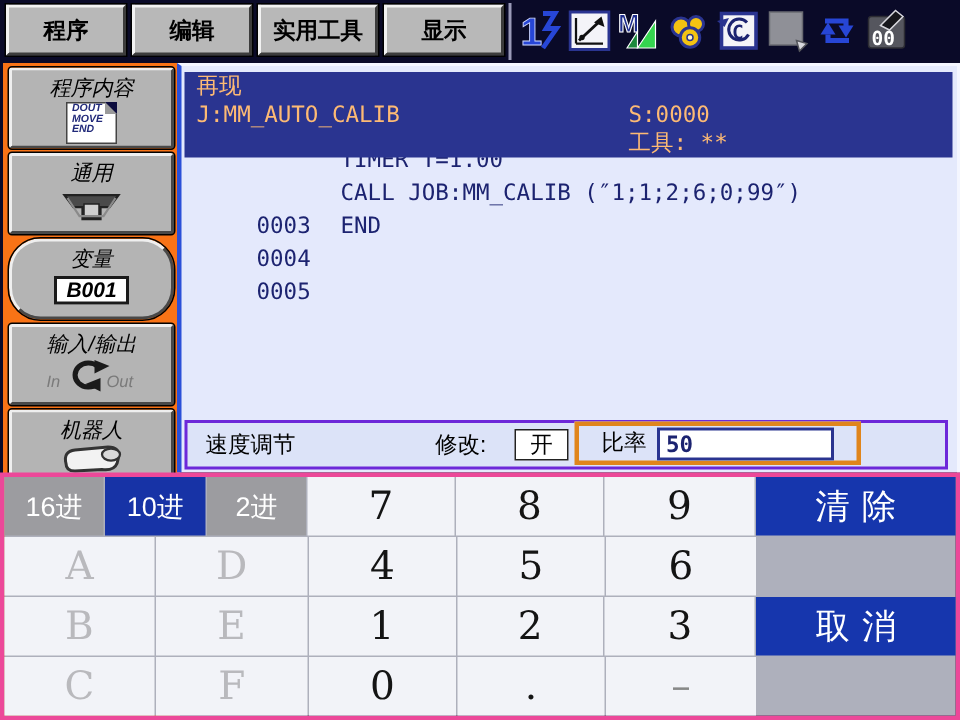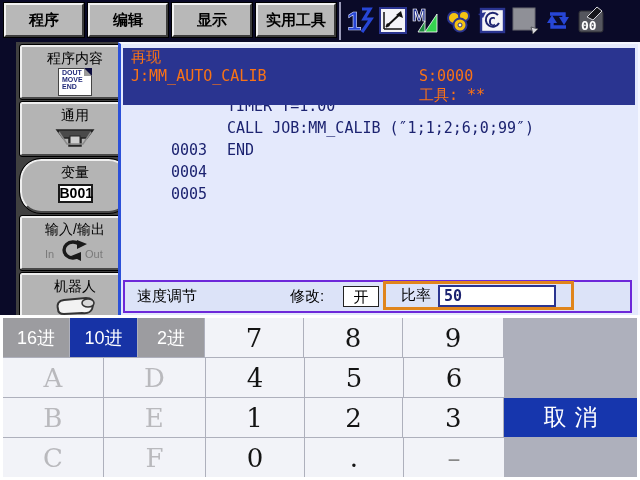--- a/index.html
+++ b/index.html
@@ -11,34 +11,34 @@
   .menubar { position:absolute; left:0; top:0; width:640px; height:42px; background:#0a0a28; display:flex; align-items:flex-start; }
   .menu-btn { width:80px; height:34px; margin-top:3px; margin-left:4px; background:#b8b8b8;
     border-top:2px solid #f2f2f2; border-left:2px solid #f2f2f2; border-right:2px solid #3c3c3c; border-bottom:2px solid #3c3c3c;
     outline:1px solid #000; display:flex; align-items:center; justify-content:center;
     font-size:15px; font-weight:bold; color:#000; }
   .menu-sep { position:absolute; left:339px; top:2px; width:2px; height:38px; background:#9a9ab8; }
   .statusicons { position:absolute; left:346px; top:5px; display:flex; gap:5px; }
   .sicon { width:28px; height:30px; display:block; }
 
   
-  .sidebar { position:absolute; left:16px; top:42px; width:118px; height:438px; background:#404040; }
+  .sidebar { position:absolute; left:2px; top:42px; width:118px; height:438px; background:#f97316;font-style:italic; }
   .side-btn { position:absolute; left:4px; width:110px; height:54px; background:#b4b4b4;
     border-top:2px solid #efefef; border-left:2px solid #efefef; border-right:2px solid #484848; border-bottom:2px solid #484848;
     outline:1px solid #000; border-radius:2px; text-align:center; }
   .side-label { font-size:14px; color:#000; padding-top:3px; line-height:17px; }
   .doc-icon { position:relative; width:34px; height:28px; background:#fff; border:1px solid #444; margin:1px auto 0; text-align:left; }
   .doc-icon .fold { position:absolute; right:-1px; top:-1px; width:0; height:0; border-left:8px solid #9a9a9a; border-top:8px solid #0c0c3e; }
   .doc-line { font-size:7px; font-weight:bold; color:#222a7a; line-height:7px; padding-left:3px; letter-spacing:0; }
-  .var-box { width:35px; height:19px; margin:3px auto 0; background:#fff; border:2px solid #1a1a1a; font-size:14px; font-weight:bold; color:#000; line-height:15px; }
+  .var-box { width:50px; height:19px; margin:3px auto 0; background:#fff; border:2px solid #1a1a1a; font-size:14px; font-weight:bold; color:#000; line-height:15px; }
 
   
   .main { position:absolute; left:118px; top:42px; width:522px; height:273px; background:#e4e9fc;
     border-left:3px solid #2b50d8; border-top:2px solid #f4f6ff; border-right:2px solid #f4f6ff; }
-  .job-header { position:absolute; left:2px; top:4px; right:3px; height:57px; background:#2a3490; color:#f97316; z-index:3;
+  .job-header { position:absolute; left:2px; top:4px; right:3px; height:57px; background:#2a3490; color:#fdba74; z-index:3;
     font-family:"DejaVu Sans Mono", monospace; font-size:15px; }
   .jh-row { position:relative; height:19px; line-height:19px; padding-left:8px; white-space:pre; }
   .jh-right { position:absolute; left:296px; top:0; }
   .code-line { position:absolute; left:2px; right:3px; height:17px; line-height:17px; z-index:1;
     font-family:"DejaVu Sans Mono", monospace; font-size:15px; color:#1c2370; white-space:pre; display:flex; }
   .code-num { margin-left:48px; width:56px;margin-top:44px; }
   .code-text { }
 
   
   .speedbar { position:absolute; left:2px; right:6px; top:236px; height:33px; background:#dce3f8;
@@ -46,21 +46,21 @@
   .sb-title { margin-left:12px; }
   .sb-modify { position:absolute; left:165px; }
   .sb-onbox { position:absolute; left:218px; top:4px; width:36px; height:21px; background:#fff; border:1px solid #222;
     text-align:center; line-height:19px; font-size:15px; }
   .sb-focus { position:absolute; left:258px; top:-1px; height:29px; border:3px solid #e0851c; display:flex; align-items:center; padding:0 15px; gap:7px; background:#dce3f8; }
   .sb-ratio-input { width:118px; height:22px; background:#fff; border:2px solid #2a3490;
     font-size:15px; font-weight:bold; color:#1c2370; line-height:18px; padding-left:4px; font-family:"DejaVu Sans Mono", monospace; }
 
   
   .keypad { position:absolute; left:0; top:315px; width:640px; height:165px; background:#fca5a5;
-    border:3px solid #ffffff; z-index:10; }
+    border:3px solid #ec4899; z-index:10; }
   .kp-grid { width:634px; height:159px; background:#aeb0bc; display:flex; flex-direction:column; gap:1px; }
   .kp-row { display:flex; gap:1px; height:39px; }
   .cell { background:#f2f3f8; display:flex; align-items:center; justify-content:center;
     font-family:"DejaVu Serif", serif; font-size:26px; color:#141414; }
   .w-hexA { width:100px; } .w-hexD { width:101px; }
   .w-d1 { width:98px; } .w-d2 { width:98px; } .w-d3 { width:100px; }
   .w-act { width:133px; }
   .w-r1 { width:66px; } .w-r2 { width:67px; } .w-r3 { width:66px; }
   .radix { background:#9c9ca0; color:#fff; font-family:"Liberation Sans", sans-serif; font-size:18px; }
   .radix.selected { background:#1733a6; }
@@ -69,22 +69,22 @@
   .action { background:#1636ad; color:#fff; font-family:"Liberation Sans", sans-serif; font-size:23px; letter-spacing:8px; text-indent:8px; }
 </style>
 </head>
 <body>
 
 <div id="screen">
 
   <div class="menubar">
     <div class="menu-btn">程序</div>
     <div class="menu-btn">编辑</div>
+    <div class="menu-btn">实用工具</div>
     <div class="menu-btn">显示</div>
-    <div class="menu-btn">实用工具</div>
   </div>
   <div class="menu-sep"></div>
 
   <div class="statusicons">
     <svg class="sicon" viewBox="0 0 28 30">
       <text x="1" y="25" font-size="26" font-weight="bold" fill="#2746d6" stroke="#cdd6ff" stroke-width="0.6" font-family="Liberation Sans, sans-serif">1</text>
       <polyline points="16,4 24,4 18,14 25,14 16,27" fill="none" stroke="#2746d6" stroke-width="3.2"></polyline>
     </svg>
     <svg class="sicon" viewBox="0 0 28 30">
       <rect x="1" y="3" width="26" height="25" fill="#f4f4f8" stroke="#2a3490" stroke-width="2"></rect>
@@ -203,20 +203,21 @@
 
   <div class="keypad">
     <div class="kp-grid">
       <div class="kp-row">
         <div class="cell radix w-r1">16进</div>
         <div class="cell radix selected w-r2">10进</div>
         <div class="cell radix w-r3">2进</div>
         <div class="cell w-d1">7</div>
         <div class="cell w-d2">8</div>
         <div class="cell w-d3">9</div>
+        <div class="cell action w-act">清除</div>
       </div>
       <div class="kp-row">
         <div class="cell hexkey w-hexA">A</div>
         <div class="cell hexkey w-hexD">D</div>
         <div class="cell w-d1">4</div>
         <div class="cell w-d2">5</div>
         <div class="cell w-d3">6</div>
       </div>
       <div class="kp-row">
         <div class="cell hexkey w-hexA">B</div>

